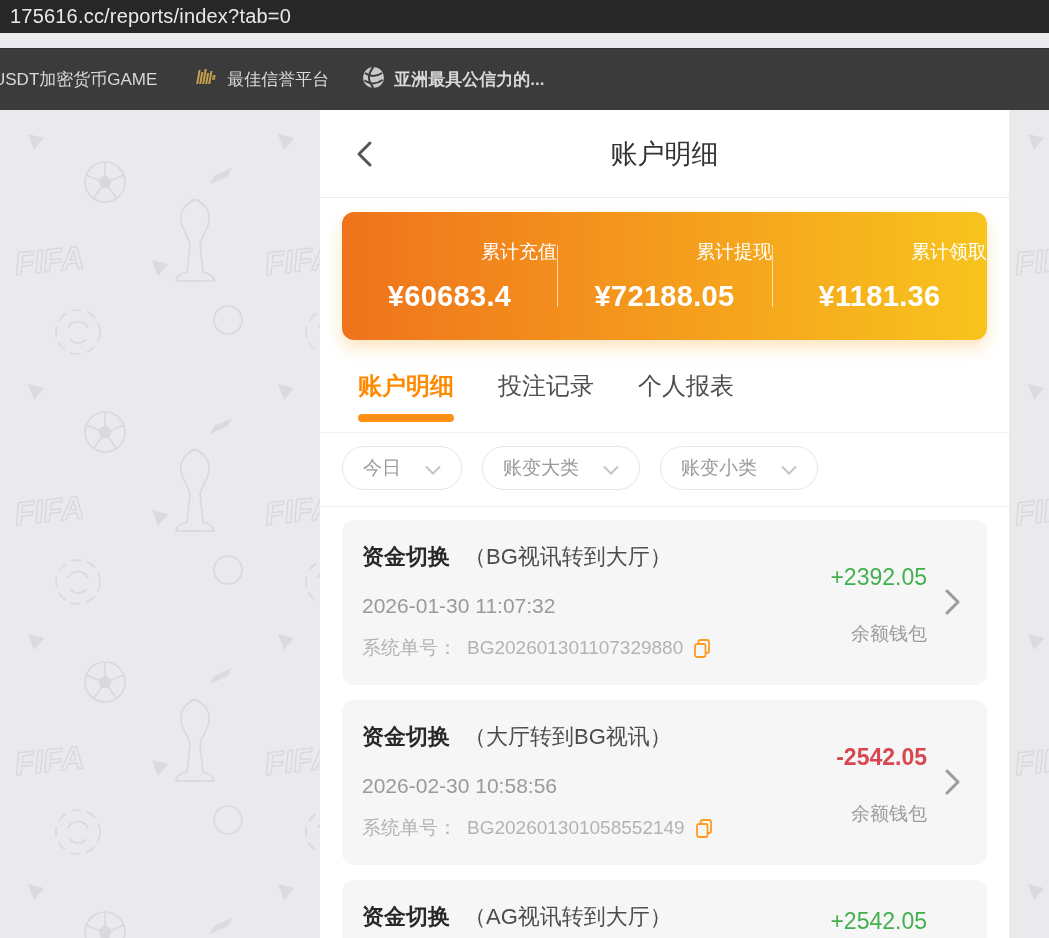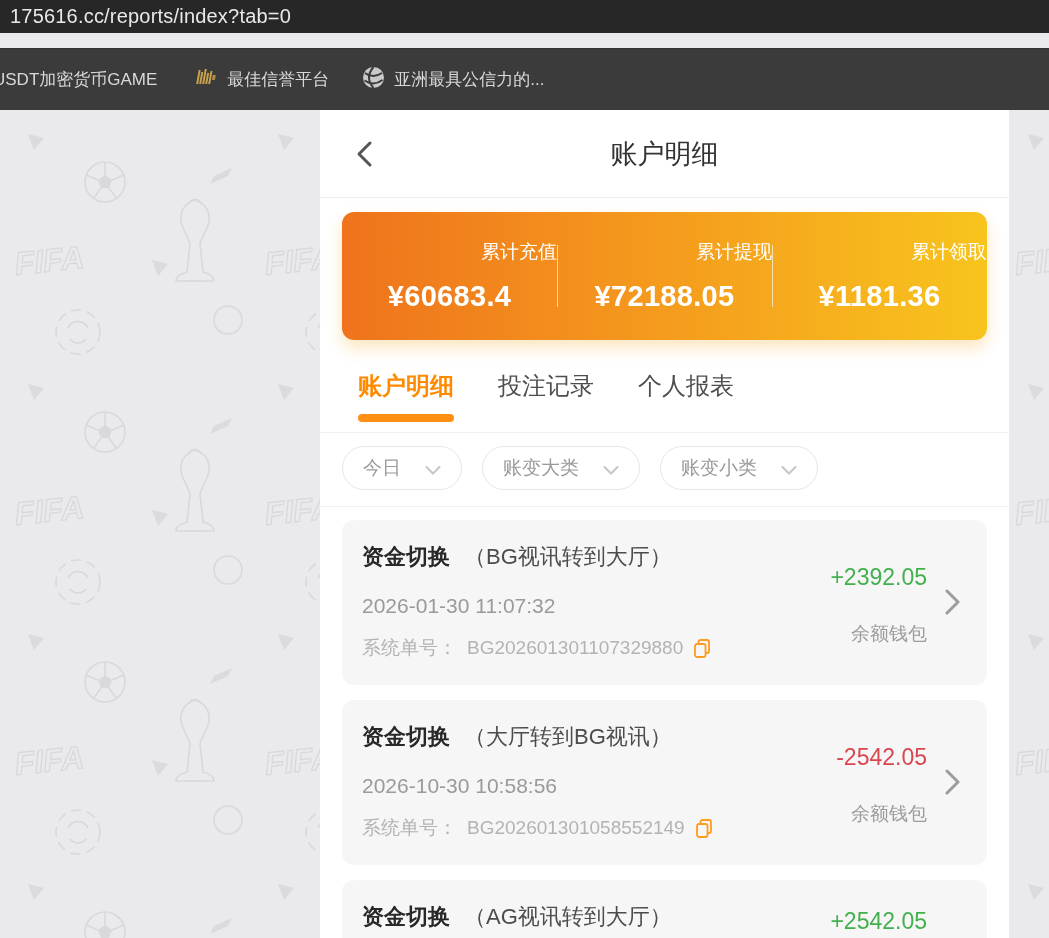--- a/index.html
+++ b/index.html
@@ -9,21 +9,21 @@
   
   .urlbar { position:absolute; left:0; top:0; width:1049px; height:33px;
             background:#272727; display:flex; align-items:center; padding-left:10px; }
   .urlbar-text { color:#e9e9e9; font-size:20px; letter-spacing:.2px; }
   .bookmarks { position:absolute; left:0; top:48px; width:1049px; height:62px;
                background:#3b3b3b; display:flex; align-items:center; border-top:1px solid #323232; }
   .bm-item { display:flex; align-items:center; gap:9px; color:#d9d9d9; font-size:17px;
              white-space:nowrap; cursor:default; }
   .bm-first { margin-left:-7px; }
   .bm-2 { margin-left:37px; }
-  .bm-3 { margin-left:33px; }
+  .bm-3 { margin-left:33px;font-weight:bold; }
 
   
   .bg-pattern { position:absolute; left:0; top:110px; width:1049px; height:828px; z-index:0; }
 
   
   .panel { position:absolute; left:320px; top:110px; width:689px; height:828px;
            background:#ffffff; z-index:1; }
 
   .page-header { height:88px; position:relative; display:flex; align-items:center;
                  justify-content:center; border-bottom:1px solid #ededed; }
@@ -62,21 +62,21 @@
             position:relative; margin-bottom:15px; min-height:120px; cursor:pointer; }
   .rec-title-row { display:flex; align-items:center; gap:14px; }
   .rec-title { font-size:22px; font-weight:bold; color:#282828; }
   .rec-subtitle { font-size:22px; color:#4c4c4c; }
   .rec-date { font-size:21px; color:#9a9a9a; margin-top:22px; }
   .rec-order { font-size:19px; color:#b3b3b3; margin-top:17px; display:flex; align-items:center; gap:10px; }
   .rec-right { position:absolute; right:26px; top:44px; width:190px; text-align:right; }
   .rec-right.high { top:28px; }
   .rec-amount { font-size:23px; font-weight:500; padding-right:34px; }
   .rec-amount.positive { color:#43b04e; }
-  .rec-amount.negative { color:#d8474f; }
+  .rec-amount.negative { color:#d8474f;font-weight:bold; }
   .rec-wallet { font-size:19px; color:#9c9c9c; margin-top:30px; padding-right:34px; }
   .rec-chev { position:absolute; right:0; top:24px; }
   .copy-icon { display:inline-flex; cursor:pointer; }
 </style>
 </head>
 <body>
 
 <svg class="bg-pattern" xmlns="http://www.w3.org/2000/svg">
   <defs>
     <pattern id="fifa" width="250" height="250" patternUnits="userSpaceOnUse">
@@ -228,21 +228,21 @@
             </svg>
         </span>
       </div>
     </div>
 
     <div class="record">
       <div class="rec-title-row">
         <span class="rec-title">资金切换</span>
         <span class="rec-subtitle">（大厅转到BG视讯）</span>
       </div>
-      <div class="rec-date">2026-10-30 10:58:56</div>
+      <div class="rec-date">2026-02-30 10:58:56</div>
       <div class="rec-order">
         <span>系统单号：</span>
           <span>BG202601301058552149</span>
         <span class="copy-icon">
           <svg width="19" height="21" viewBox="0 0 19 21">
             <rect x="5.5" y="2" width="10.5" height="13" rx="2" fill="none" stroke="#ff9b1f" stroke-width="1.8"></rect>
             <rect x="2" y="6" width="10.5" height="13" rx="2" fill="#f6f6f7" stroke="#ff9b1f" stroke-width="1.8"></rect>
           </svg>
         </span>
       </div>

